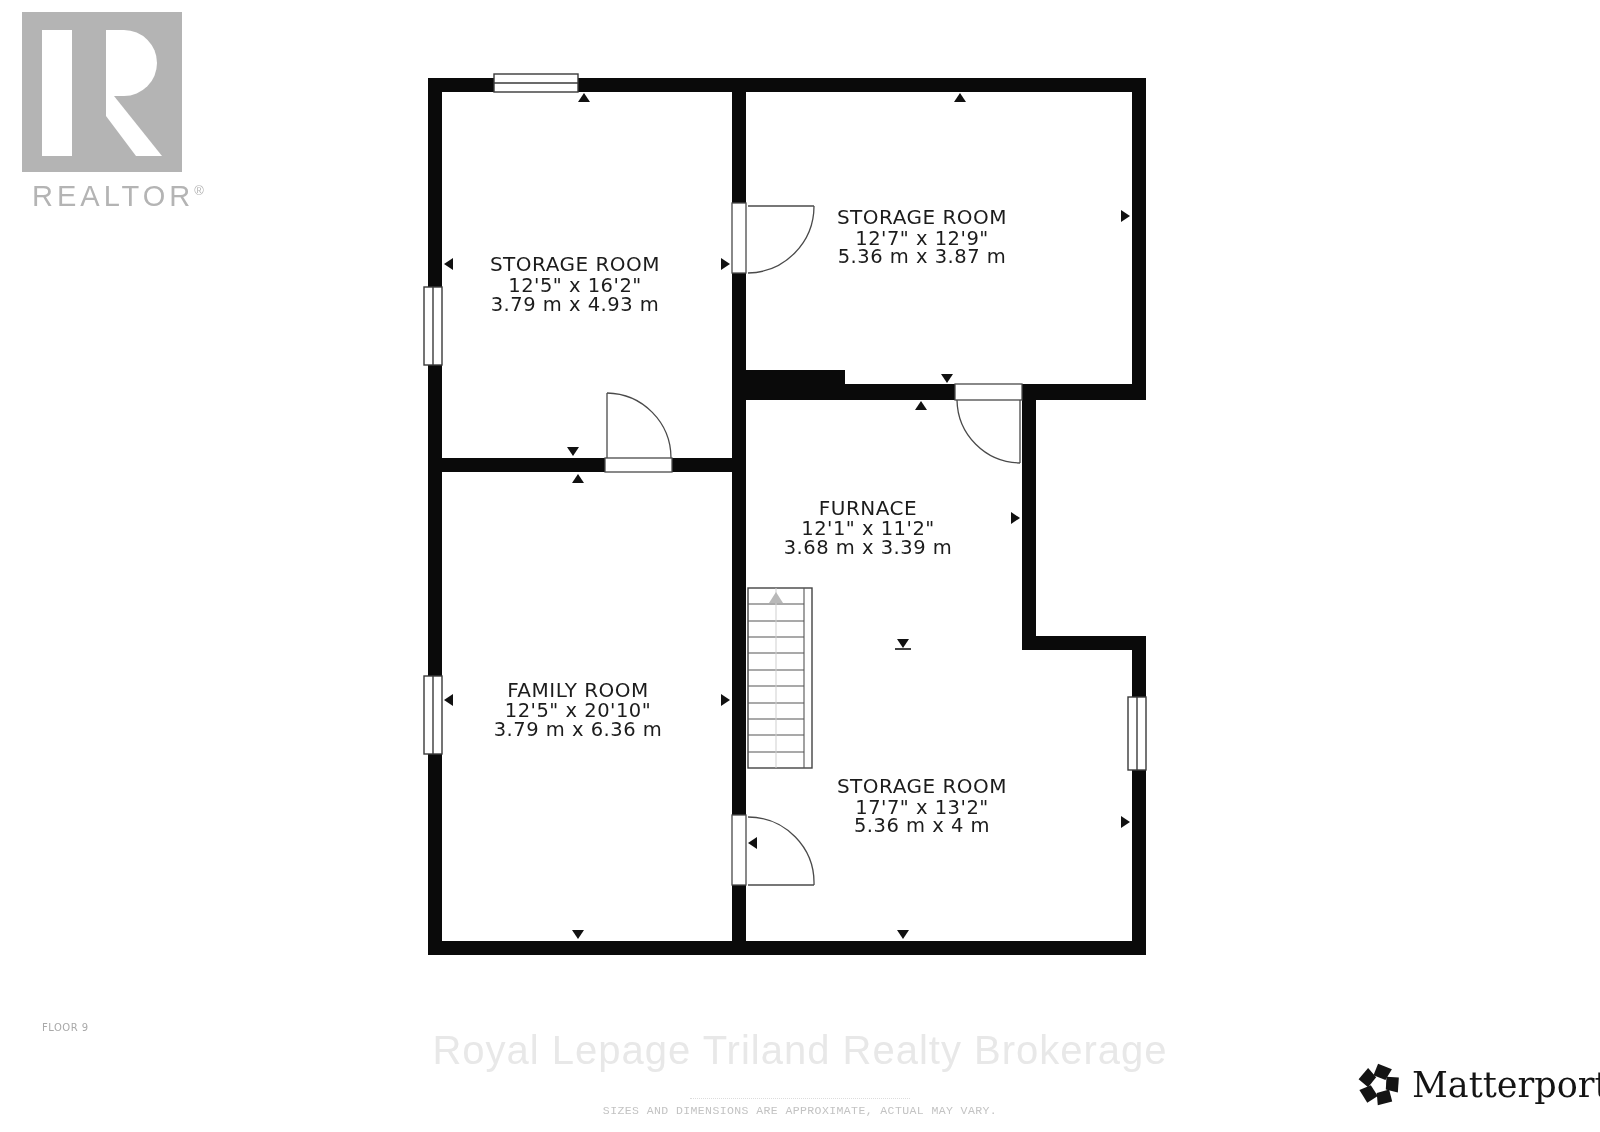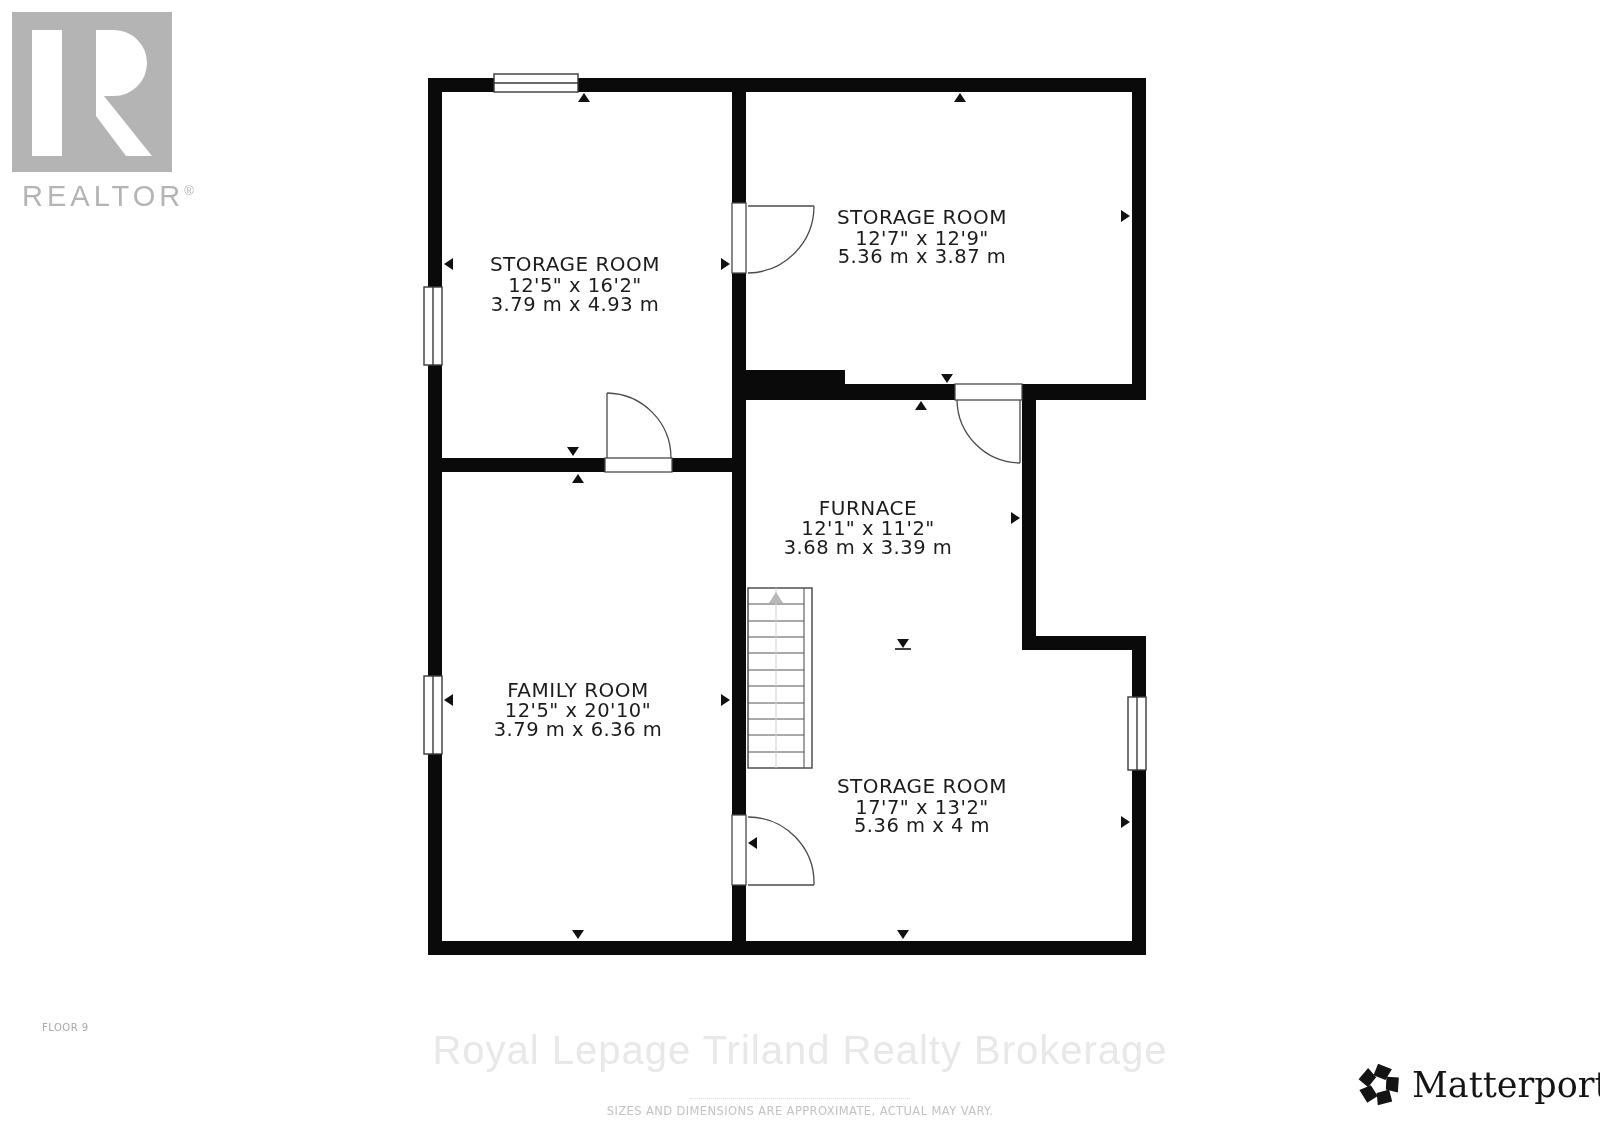--- a/index.html
+++ b/index.html
@@ -2,21 +2,21 @@
 <html><head>
 <meta charset="utf-8">
 <style>
   html,body{margin:0;padding:0;}
   body{
     width:1600px;height:1132px;position:relative;overflow:hidden;
     background:#ffffff;font-family:"DejaVu Sans",sans-serif;
   }
   .plan-svg{position:absolute;left:0;top:0;}
   
-  .realtor{position:absolute;left:10px;top:8px;}
+  .realtor{position:absolute;left:20px;top:8px;}
   .realtor-text{
     position:absolute;left:12px;top:172px;white-space:nowrap;
     font-size:29px;letter-spacing:4px;color:#b4b4b4;
     font-family:"Liberation Sans",sans-serif;font-weight:400;
   }
   .realtor-text sup{font-size:13px;letter-spacing:0;}
   
   .floor-label{
     position:absolute;left:42px;top:1022px;
     font-size:10px;color:#a9a9a9;letter-spacing:0.5px;
@@ -25,21 +25,21 @@
     position:absolute;left:50%;top:1028px;transform:translateX(-50%);
     font-size:40px;color:#e8e8e8;white-space:nowrap;
     font-family:"Liberation Sans",sans-serif;font-weight:400;letter-spacing:1px;
   }
   .faint-line{
     position:absolute;left:50%;top:1098px;transform:translateX(-50%);
     width:220px;border-top:1px dotted #dcdcdc;height:0;
   }
   .disclaimer{
     position:absolute;left:50%;top:1104px;transform:translateX(-50%);
-    font-size:11.5px;color:#c3c3c3;letter-spacing:0.4px;white-space:nowrap;
+    font-size:11.5px;color:#c3c3c3;letter-spacing:0.4px;white-space:nowrap;font-family:Liberation Mono, monospace;
   }
   
   .matterport{
     position:absolute;left:1356px;top:1062px;display:flex;align-items:center;gap:10px;
   }
   .matterport-word{
     font-family:"DejaVu Serif",serif;font-size:35px;color:#141414;line-height:1;
   }
   .room-name{font-size:20px;fill:#1c1c1c;letter-spacing:0.5px;}
   .room-dim{font-size:19.5px;fill:#1c1c1c;letter-spacing:0.5px;}

